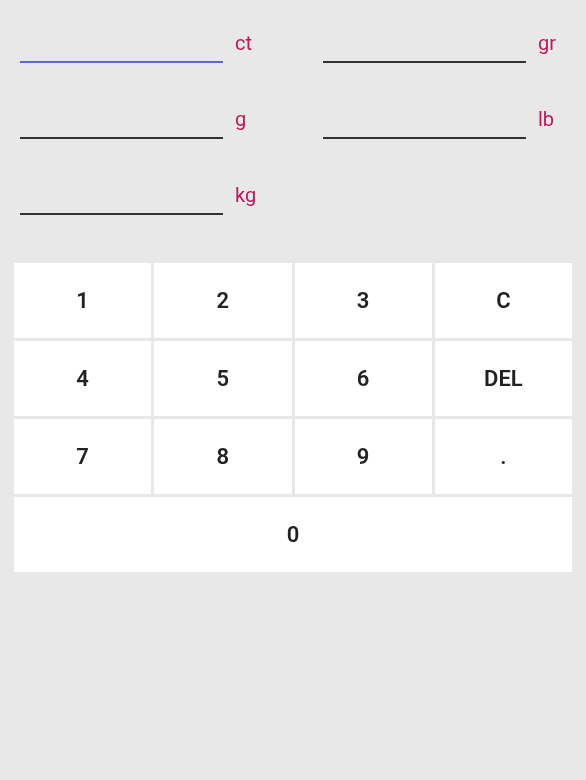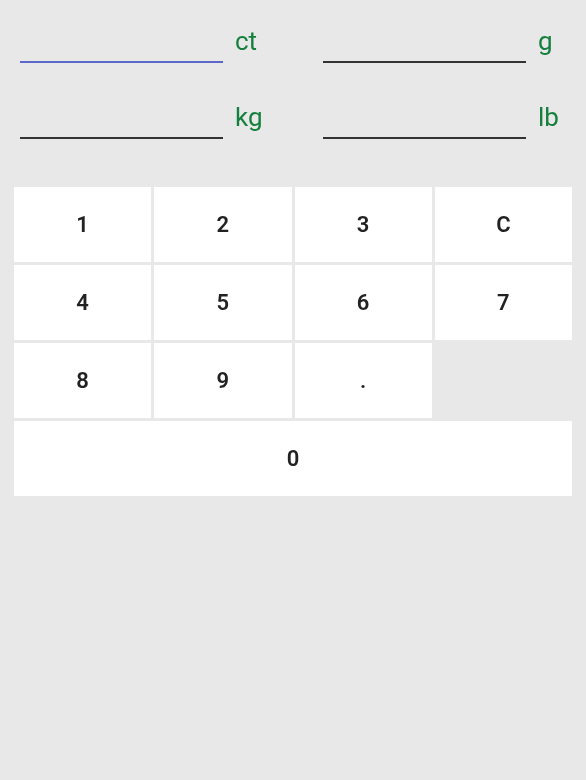--- a/index.html
+++ b/index.html
@@ -37,22 +37,22 @@
       border-bottom: 2px solid #333;
       background: transparent;
       font-size: 20px;
       outline: none;
       padding: 4px 2px;
     }
     .input.active {
       border-bottom: 2px solid #5b67c9;
     }
     .unit-label {
-      font-size: 26px;
-      color: #15803d;
+      font-size: 20px;
+      color: #be185d;
       min-width: 28px;
       text-align: left;
     }
     .keypad {
       padding: 0 14px;
       margin-top: 18px;
     }
     .keypad-grid {
       display: grid;
       grid-template-columns: repeat(4, 1fr);
@@ -81,44 +81,51 @@
   <div class="field">
     <div class="input-wrap">
       <input class="input active" value="" style="">
     </div>
     <span class="unit-label">ct</span>
   </div>
   <div class="field">
     <div class="input-wrap">
       <input class="input" value="" style="">
     </div>
+    <span class="unit-label">gr</span>
+  </div>
+  <div class="field">
+    <div class="input-wrap">
+      <input class="input" value="" style="">
+    </div>
     <span class="unit-label">g</span>
   </div>
   <div class="field">
     <div class="input-wrap">
       <input class="input" value="" style="">
     </div>
-    <span class="unit-label">kg</span>
+    <span class="unit-label">lb</span>
   </div>
   <div class="field">
     <div class="input-wrap">
       <input class="input" value="" style="">
     </div>
-    <span class="unit-label">lb</span>
+    <span class="unit-label">kg</span>
   </div>
 </div>
 
 <div class="keypad">
   <div class="keypad-grid">
     <div class="key">1</div>
     <div class="key">2</div>
     <div class="key">3</div>
     <div class="key">C</div>
     <div class="key">4</div>
     <div class="key">5</div>
     <div class="key">6</div>
+    <div class="key">DEL</div>
     <div class="key">7</div>
     <div class="key">8</div>
     <div class="key">9</div>
     <div class="key">.</div>
     <div class="key key-wide">0</div>
   </div>
 </div>
 
 </body></html>

